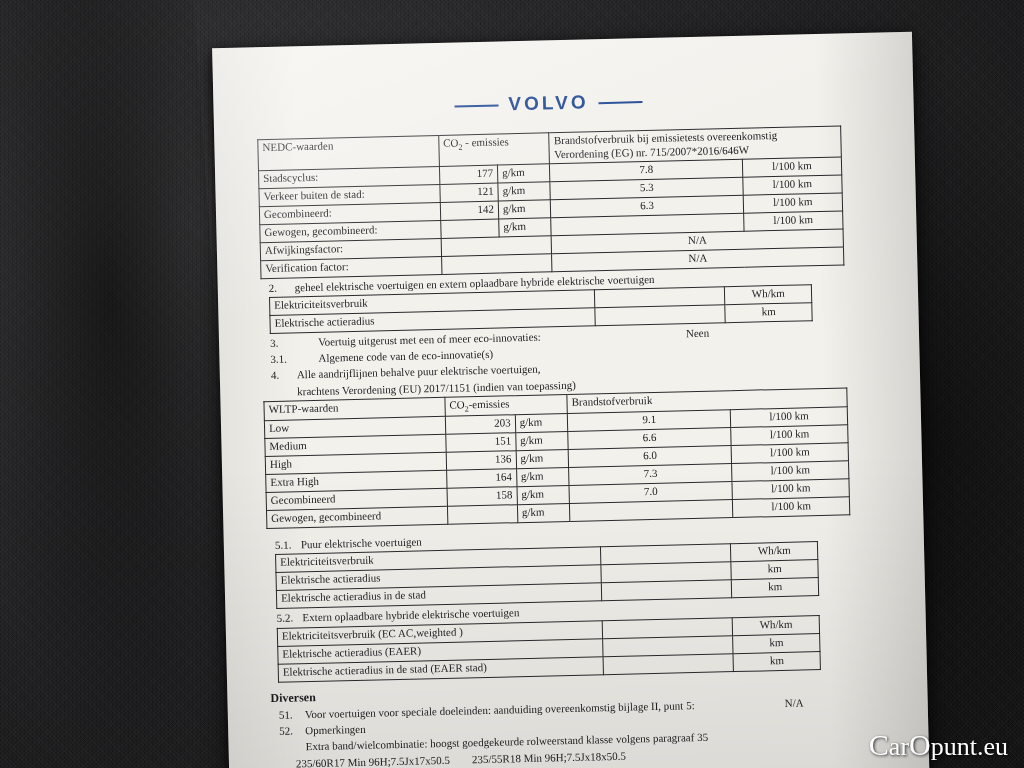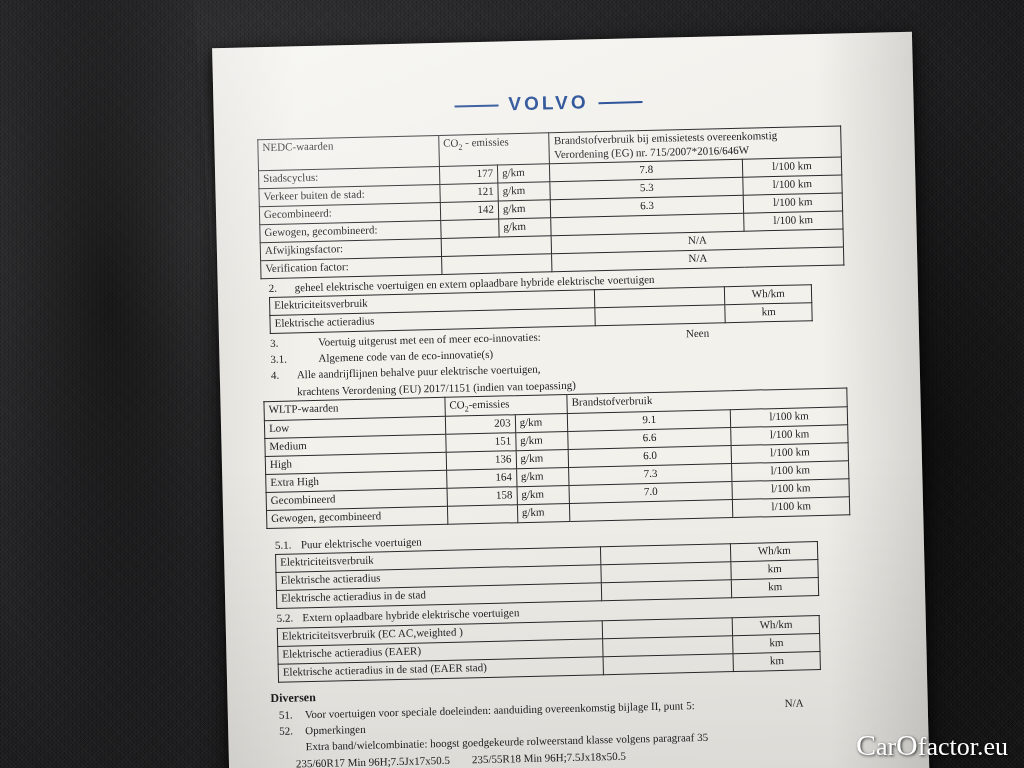--- a/index.html
+++ b/index.html
@@ -420,15 +420,15 @@
         <div class="tyre-col">
           <div>235/55R18 Min 96H;7.5Jx18x50.5</div>
           <div>245/45R20 M</div>
         </div>
       </div>
 
     </div>
   </div>
 
   <div id="watermark">
-    <span class="big">C</span><span>ar</span><span class="big">O</span><span>factor.eu</span>
+    <span class="big">C</span><span>ar</span><span class="big">O</span><span>punt.eu</span>
   </div>
 </div>
 
 </body></html>

